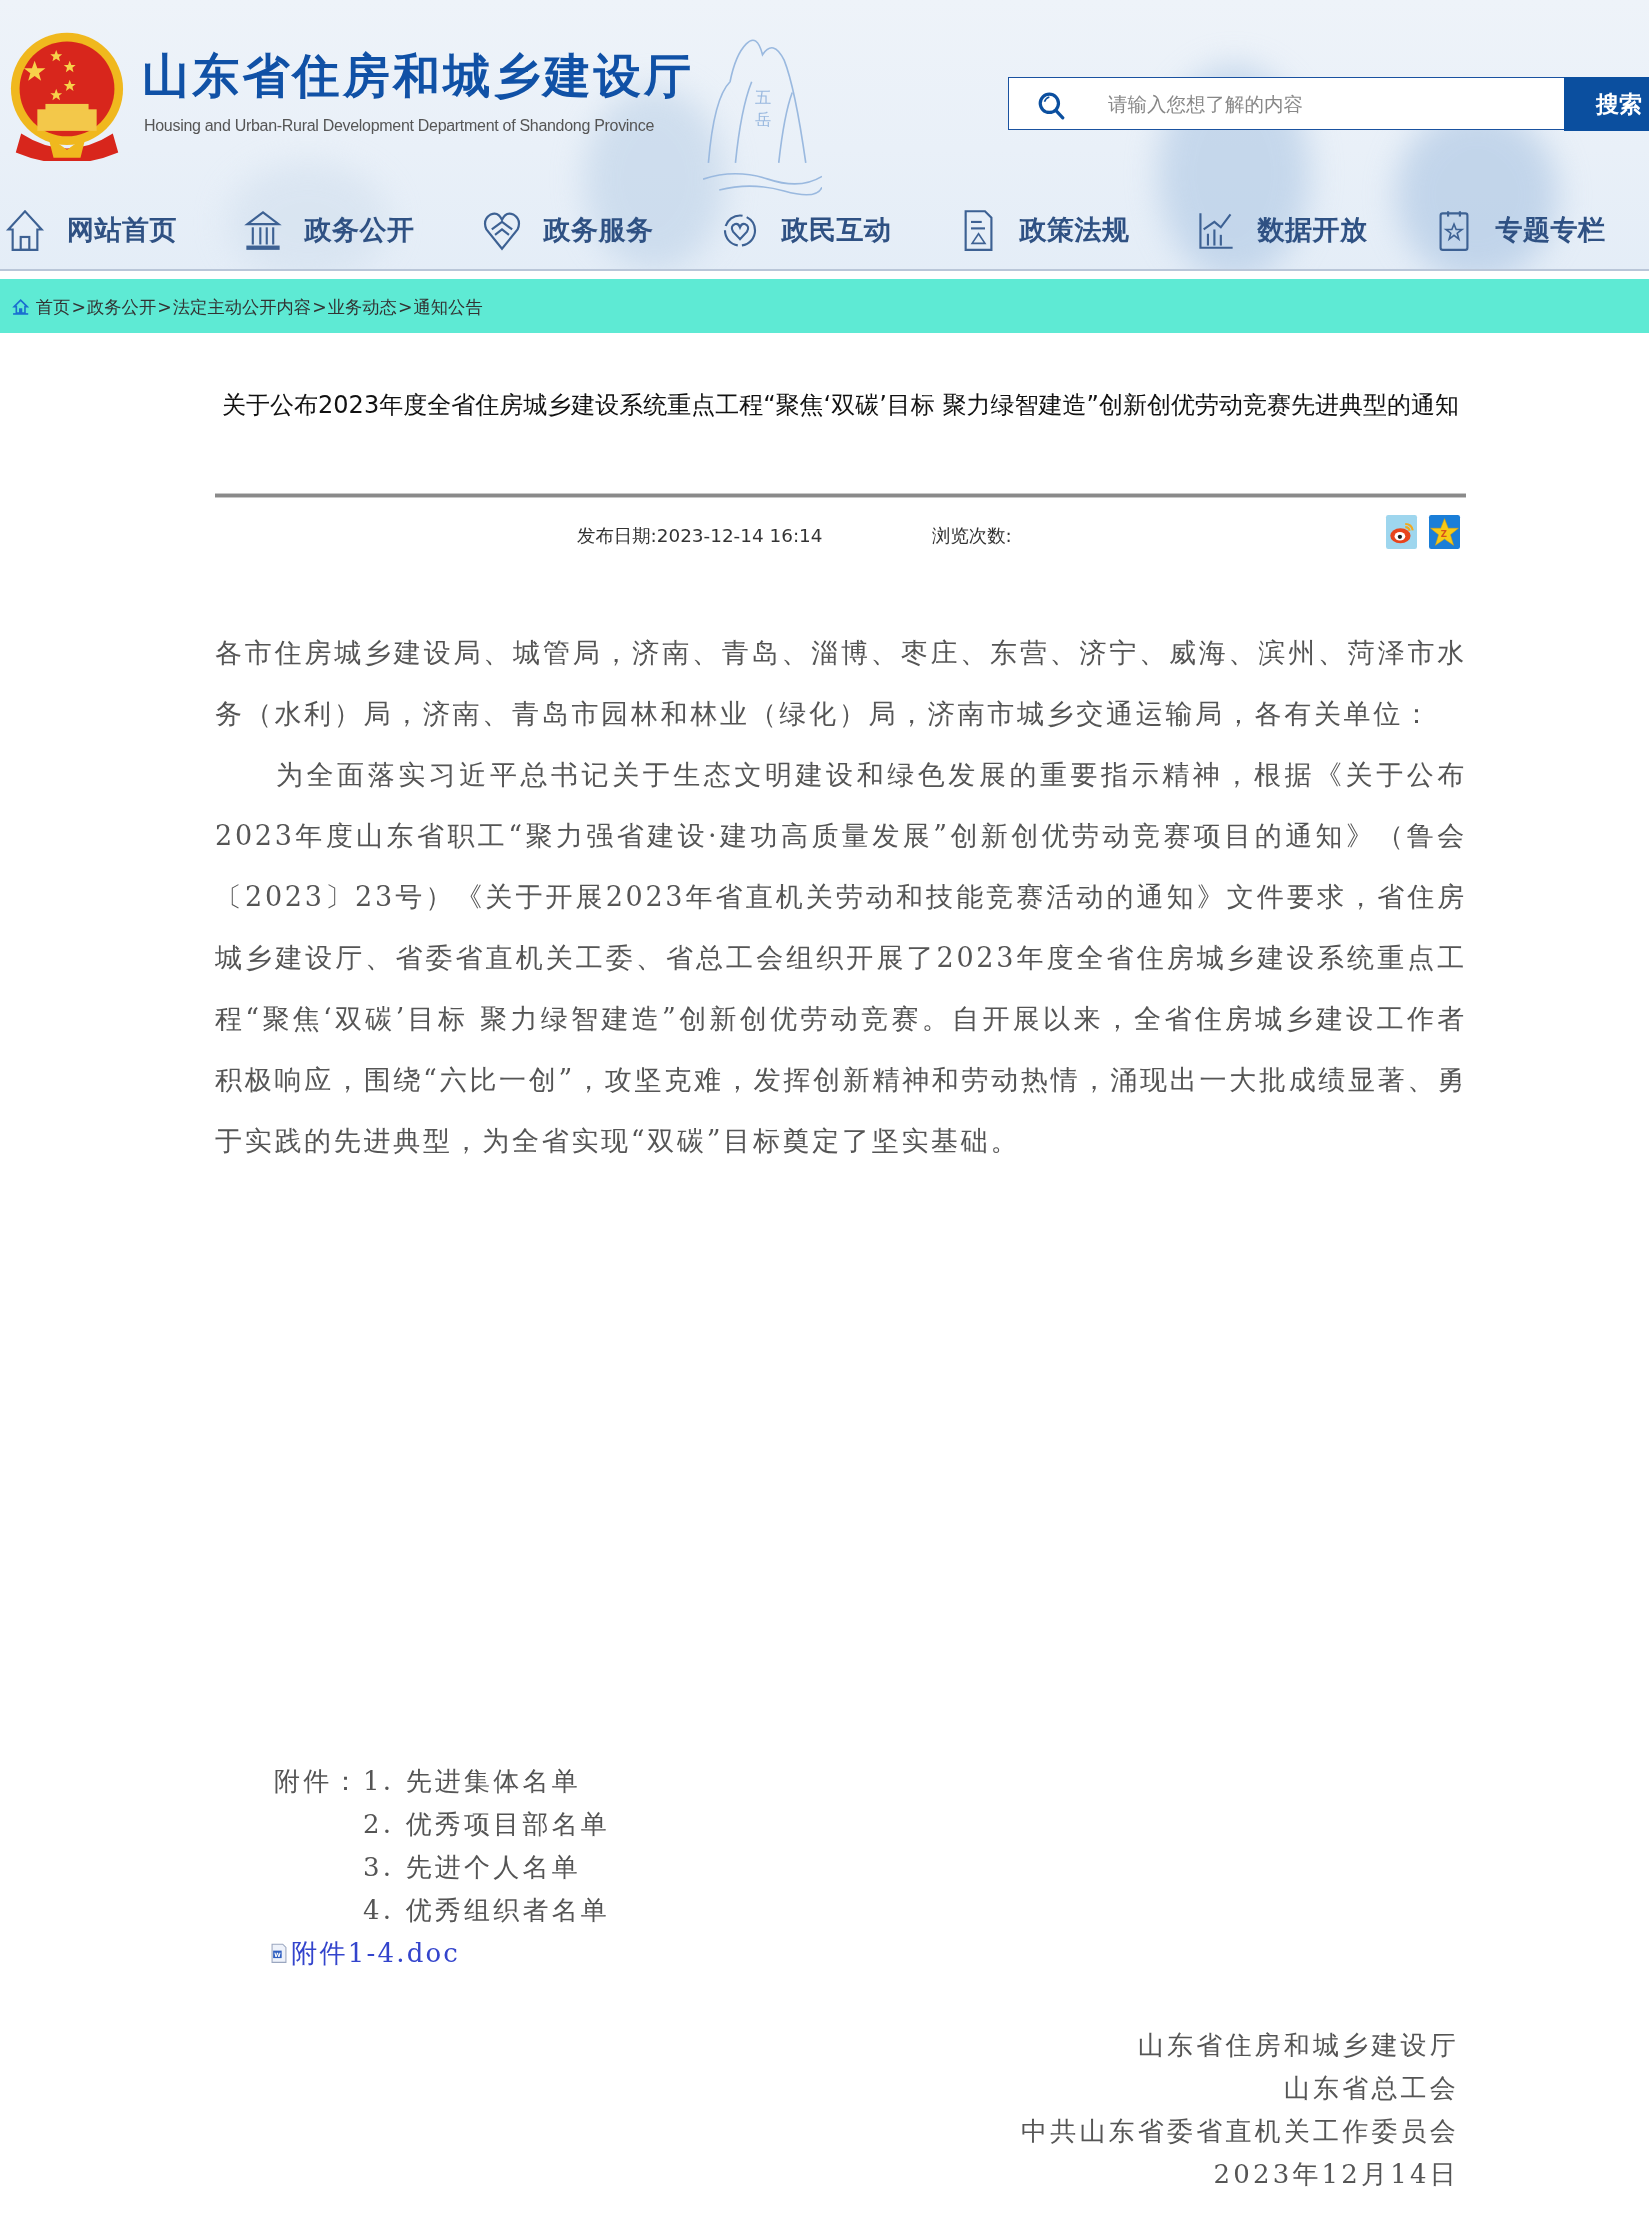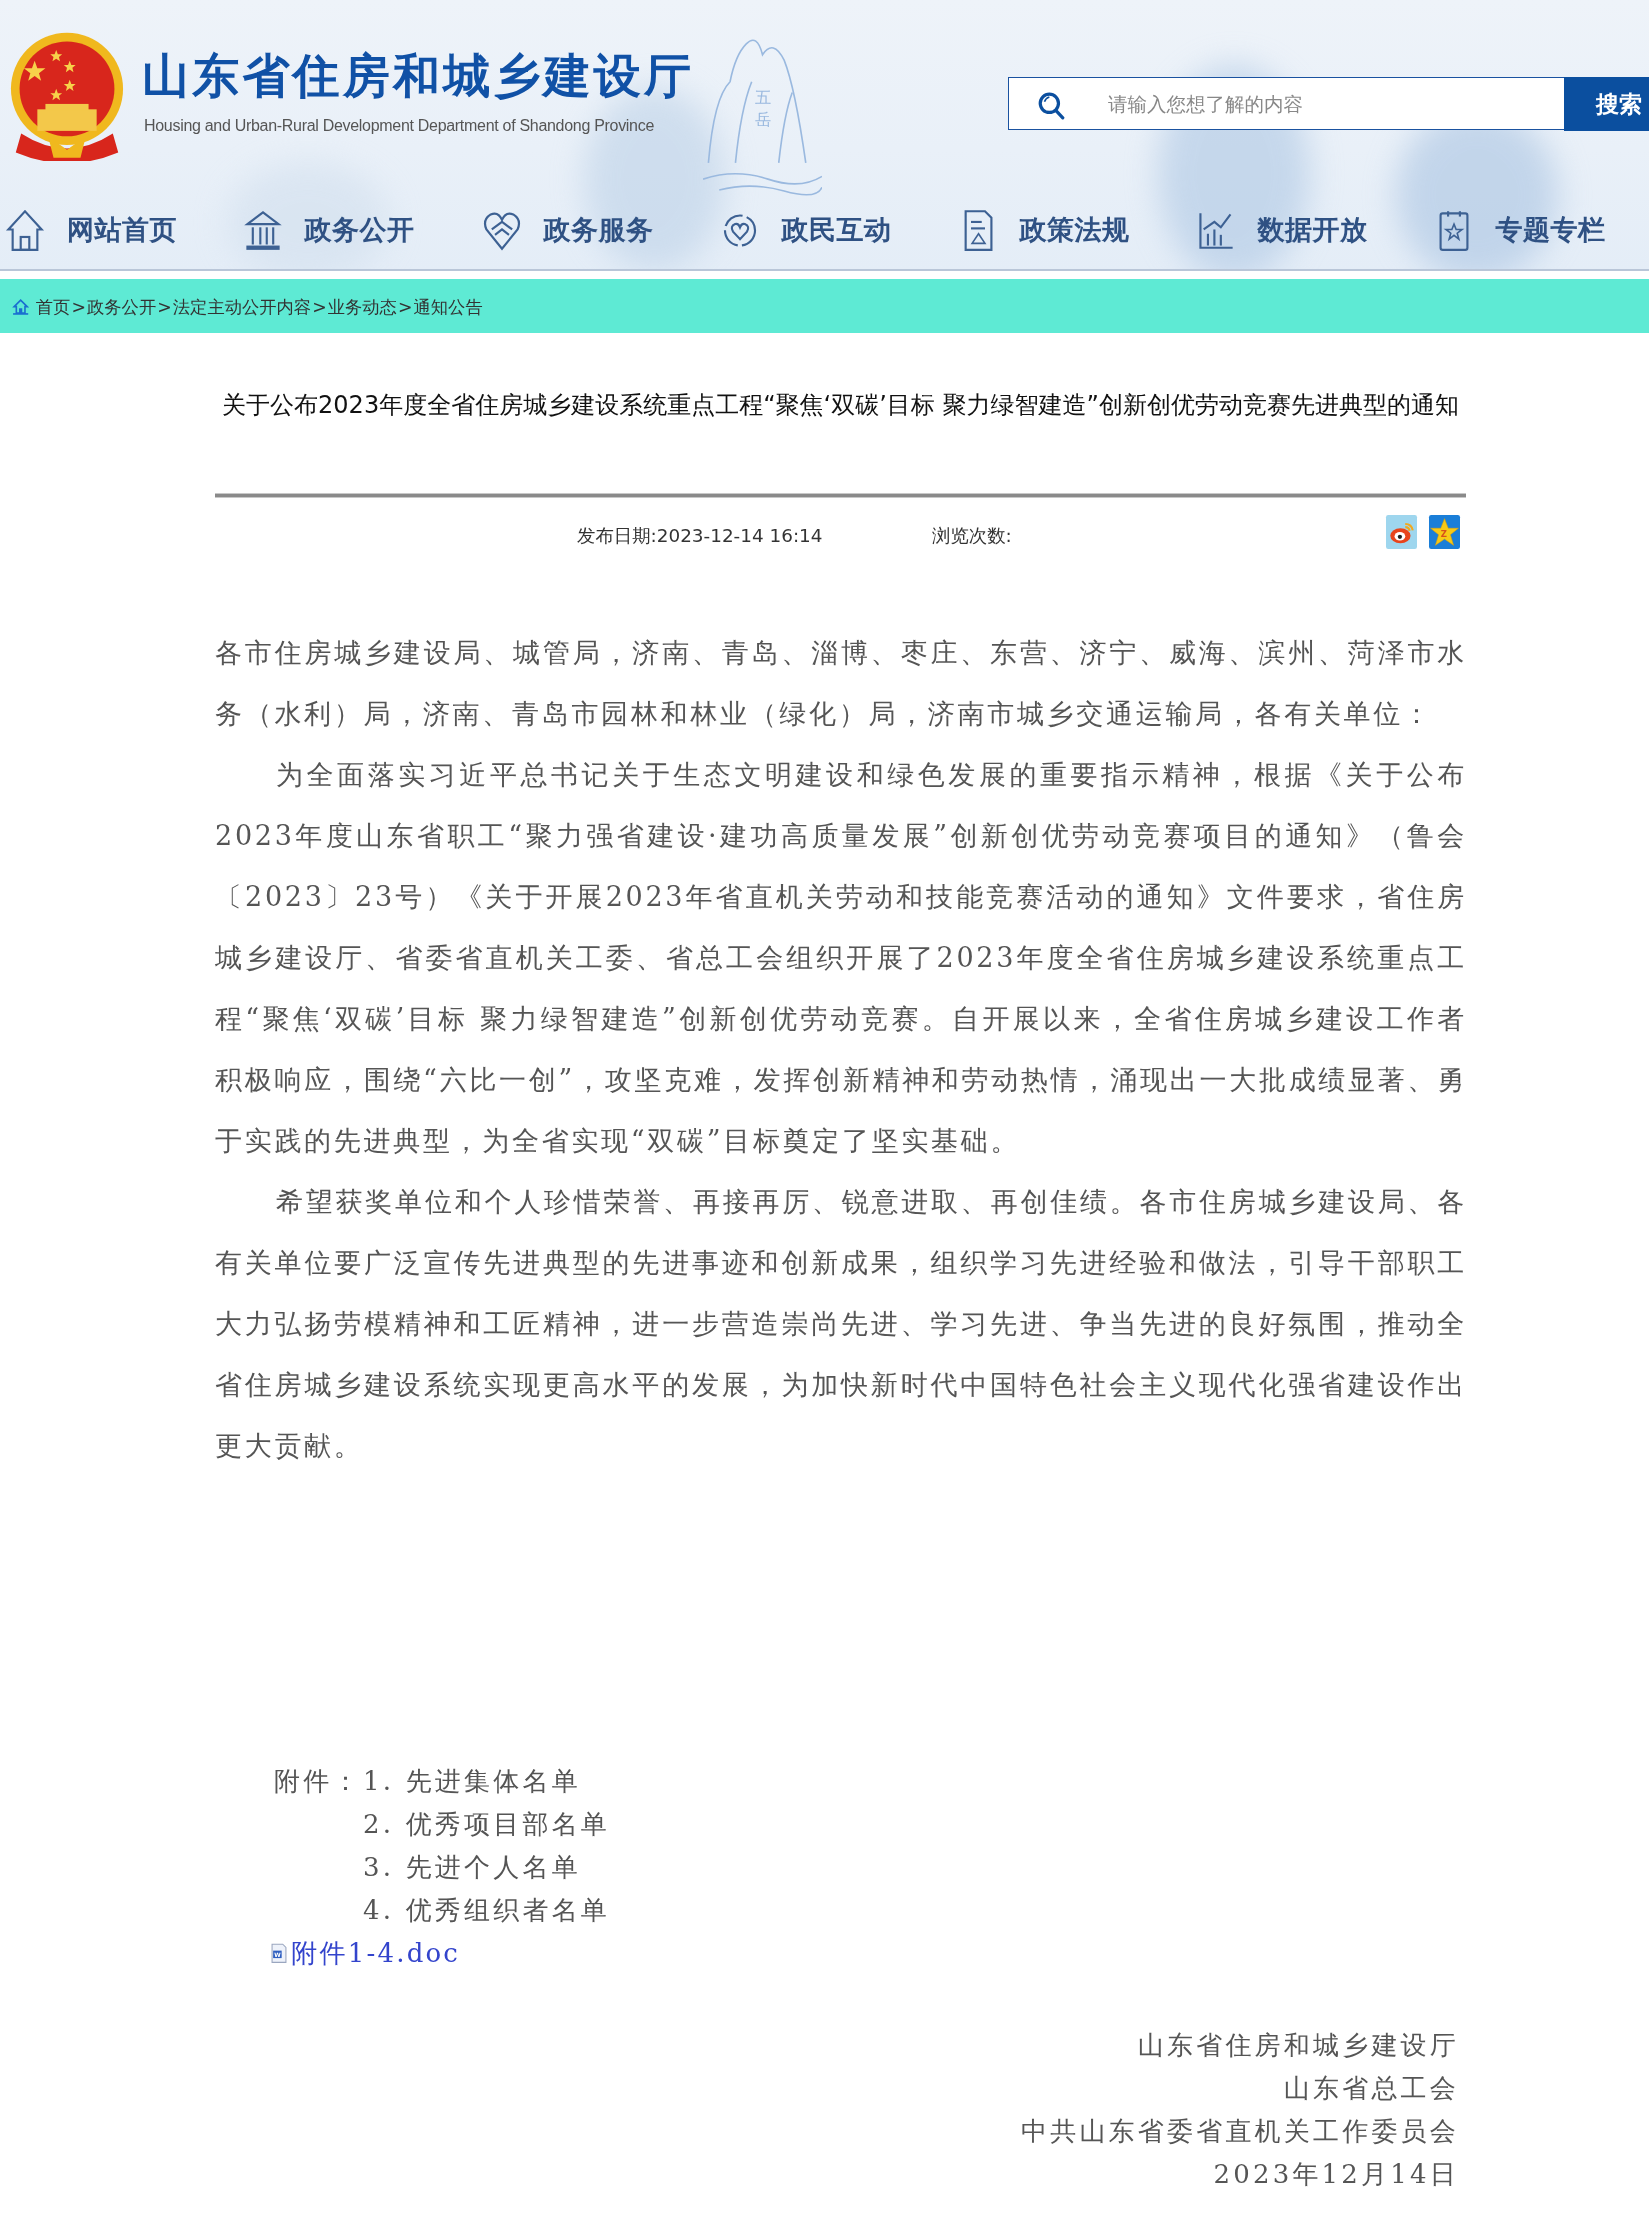--- a/index.html
+++ b/index.html
@@ -224,21 +224,20 @@
 <div class="share share-qzone">
   <svg viewBox="0 0 58 62" width="31" height="34">
     <polygon points="29,6 36,24 55,24 40,36 46,56 29,44 12,56 18,36 3,24 22,24" fill="#f7c916" stroke="#e2a100" stroke-width="1"></polygon>
     <text x="22" y="40" font-size="16" font-weight="bold" fill="#d8501a" font-family="DejaVu Sans, sans-serif">Z</text>
   </svg>
 </div>
 
 <div class="body">
   <p>各市住房城乡建设局、城管局，济南、青岛、淄博、枣庄、东营、济宁、威海、滨州、菏泽市水务（水利）局，济南、青岛市园林和林业（绿化）局，济南市城乡交通运输局，各有关单位：</p>
   <p class="indent">为全面落实习近平总书记关于生态文明建设和绿色发展的重要指示精神，根据《关于公布2023年度山东省职工“聚力强省建设·建功高质量发展”创新创优劳动竞赛项目的通知》（鲁会〔2023〕23号）《关于开展2023年省直机关劳动和技能竞赛活动的通知》文件要求，省住房城乡建设厅、省委省直机关工委、省总工会组织开展了2023年度全省住房城乡建设系统重点工程“聚焦‘双碳’目标 聚力绿智建造”创新创优劳动竞赛。自开展以来，全省住房城乡建设工作者积极响应，围绕“六比一创”，攻坚克难，发挥创新精神和劳动热情，涌现出一大批成绩显著、勇于实践的先进典型，为全省实现“双碳”目标奠定了坚实基础。</p>
-  <p class="indent">希望获奖单位和个人珍惜荣誉、再接再厉、锐意进取、再创佳绩。各市住房城乡建设局、各有关单位要广泛宣传先进典型的先进事迹和创新成果，组织学习先进经验和做法，引导干部职工大力弘扬劳模精神和工匠精神，进一步营造崇尚先进、学习先进、争当先进的良好氛围，推动全省住房城乡建设系统实现更高水平的发展，为加快新时代中国特色社会主义现代化强省建设作出更大贡献。</p>
 </div>
 
 <div class="attach">
   <div class="row">
       <span class="lbl">附件：</span>
       <span class="item">1. 先进集体名单</span>
     </div>
   <div class="row">
       <span class="pad"></span>
       <span class="item">2. 优秀项目部名单</span>

